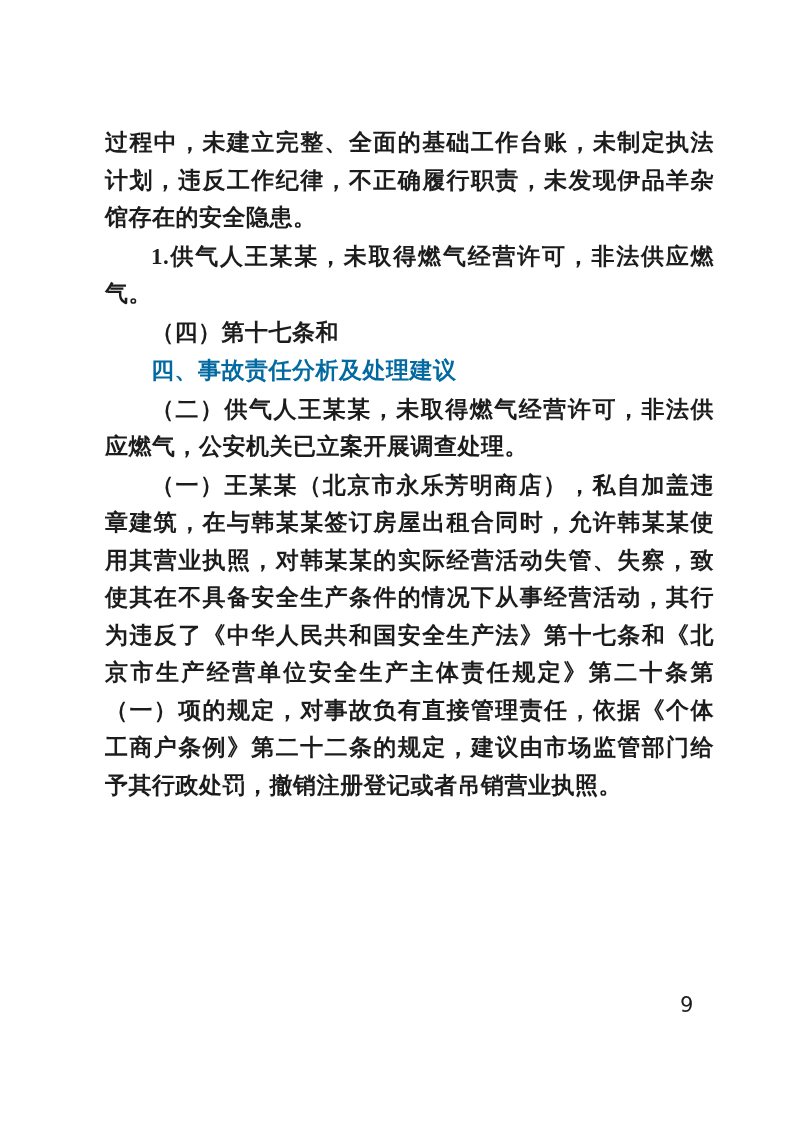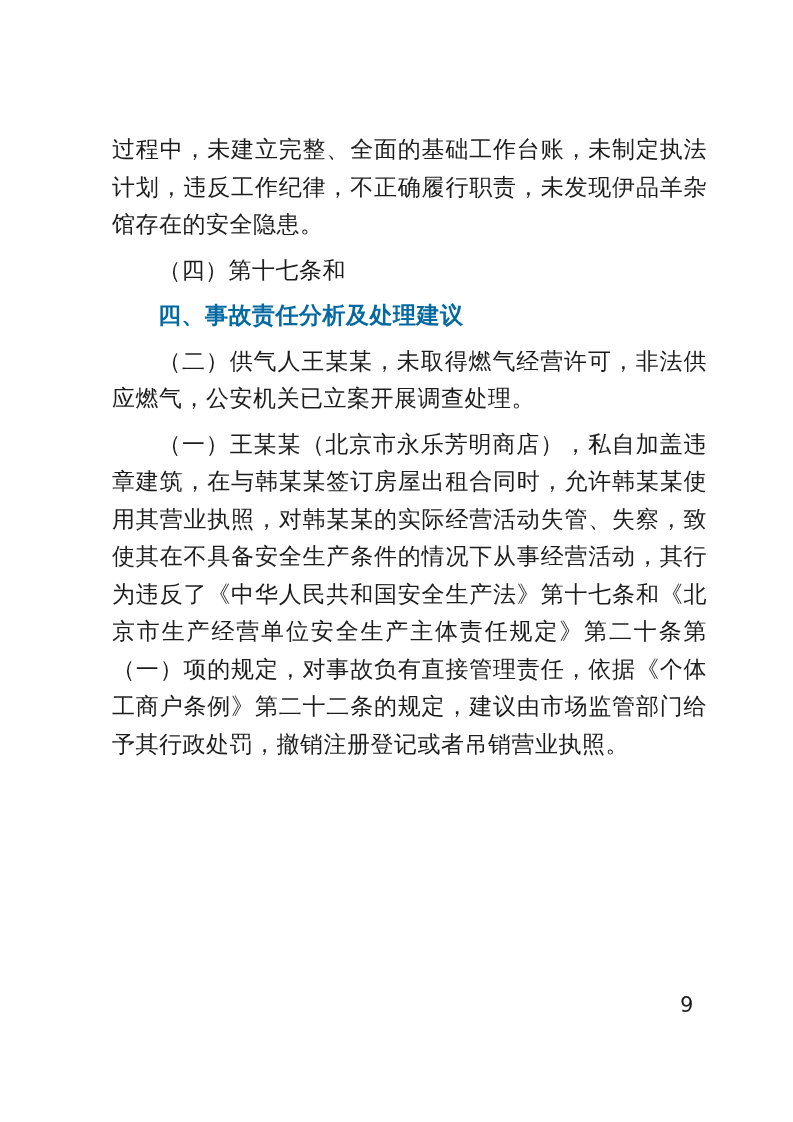--- a/index.html
+++ b/index.html
@@ -24,22 +24,23 @@
     top: 123px;
     left: 104px;
     width: 611px;
     color: #1c1c1c;
     font-size: 23px;
     line-height: 37.5px;
     text-align: justify;
     letter-spacing: 0.5px;
   }
   .text-block p {
-    margin: 8px;
+    margin: 1px;
     padding: 0;
+    font-weight: bold;
   }
   .para {
     text-indent: 2em;
   }
   .continuation {
     text-indent: 0;
   }
   .heading {
     text-indent: 2em;
     font-family: "Liberation Sans", "DejaVu Sans", sans-serif;
@@ -59,20 +60,21 @@
 </style>
 </head>
 <body>
 
 <div class="page">
 
   <div class="text-block">
     <p class="continuation">过程中，未建立完整、全面的基础工作台账，未制定执法计划，违反工作纪律，不正确履行职责，未发现伊品羊杂馆存在的安全隐患。</p>
 
 
+    <p class="para">1.供气人王某某，未取得燃气经营许可，非法供应燃气。</p>
 
 
     <p class="para">（四）第十七条和</p>
 
 
     <p class="heading">四、事故责任分析及处理建议</p>
 
     <p class="para">（二）供气人王某某，未取得燃气经营许可，非法供应燃气，公安机关已立案开展调查处理。</p>
 
     <p class="para">（一）王某某（北京市永乐芳明商店），私自加盖违章建筑，在与韩某某签订房屋出租合同时，允许韩某某使用其营业执照，对韩某某的实际经营活动失管、失察，致使其在不具备安全生产条件的情况下从事经营活动，其行为违反了《中华人民共和国安全生产法》第十七条和《北京市生产经营单位安全生产主体责任规定》第二十条第（一）项的规定，对事故负有直接管理责任，依据《个体工商户条例》第二十二条的规定，建议由市场监管部门给予其行政处罚，撤销注册登记或者吊销营业执照。</p>

